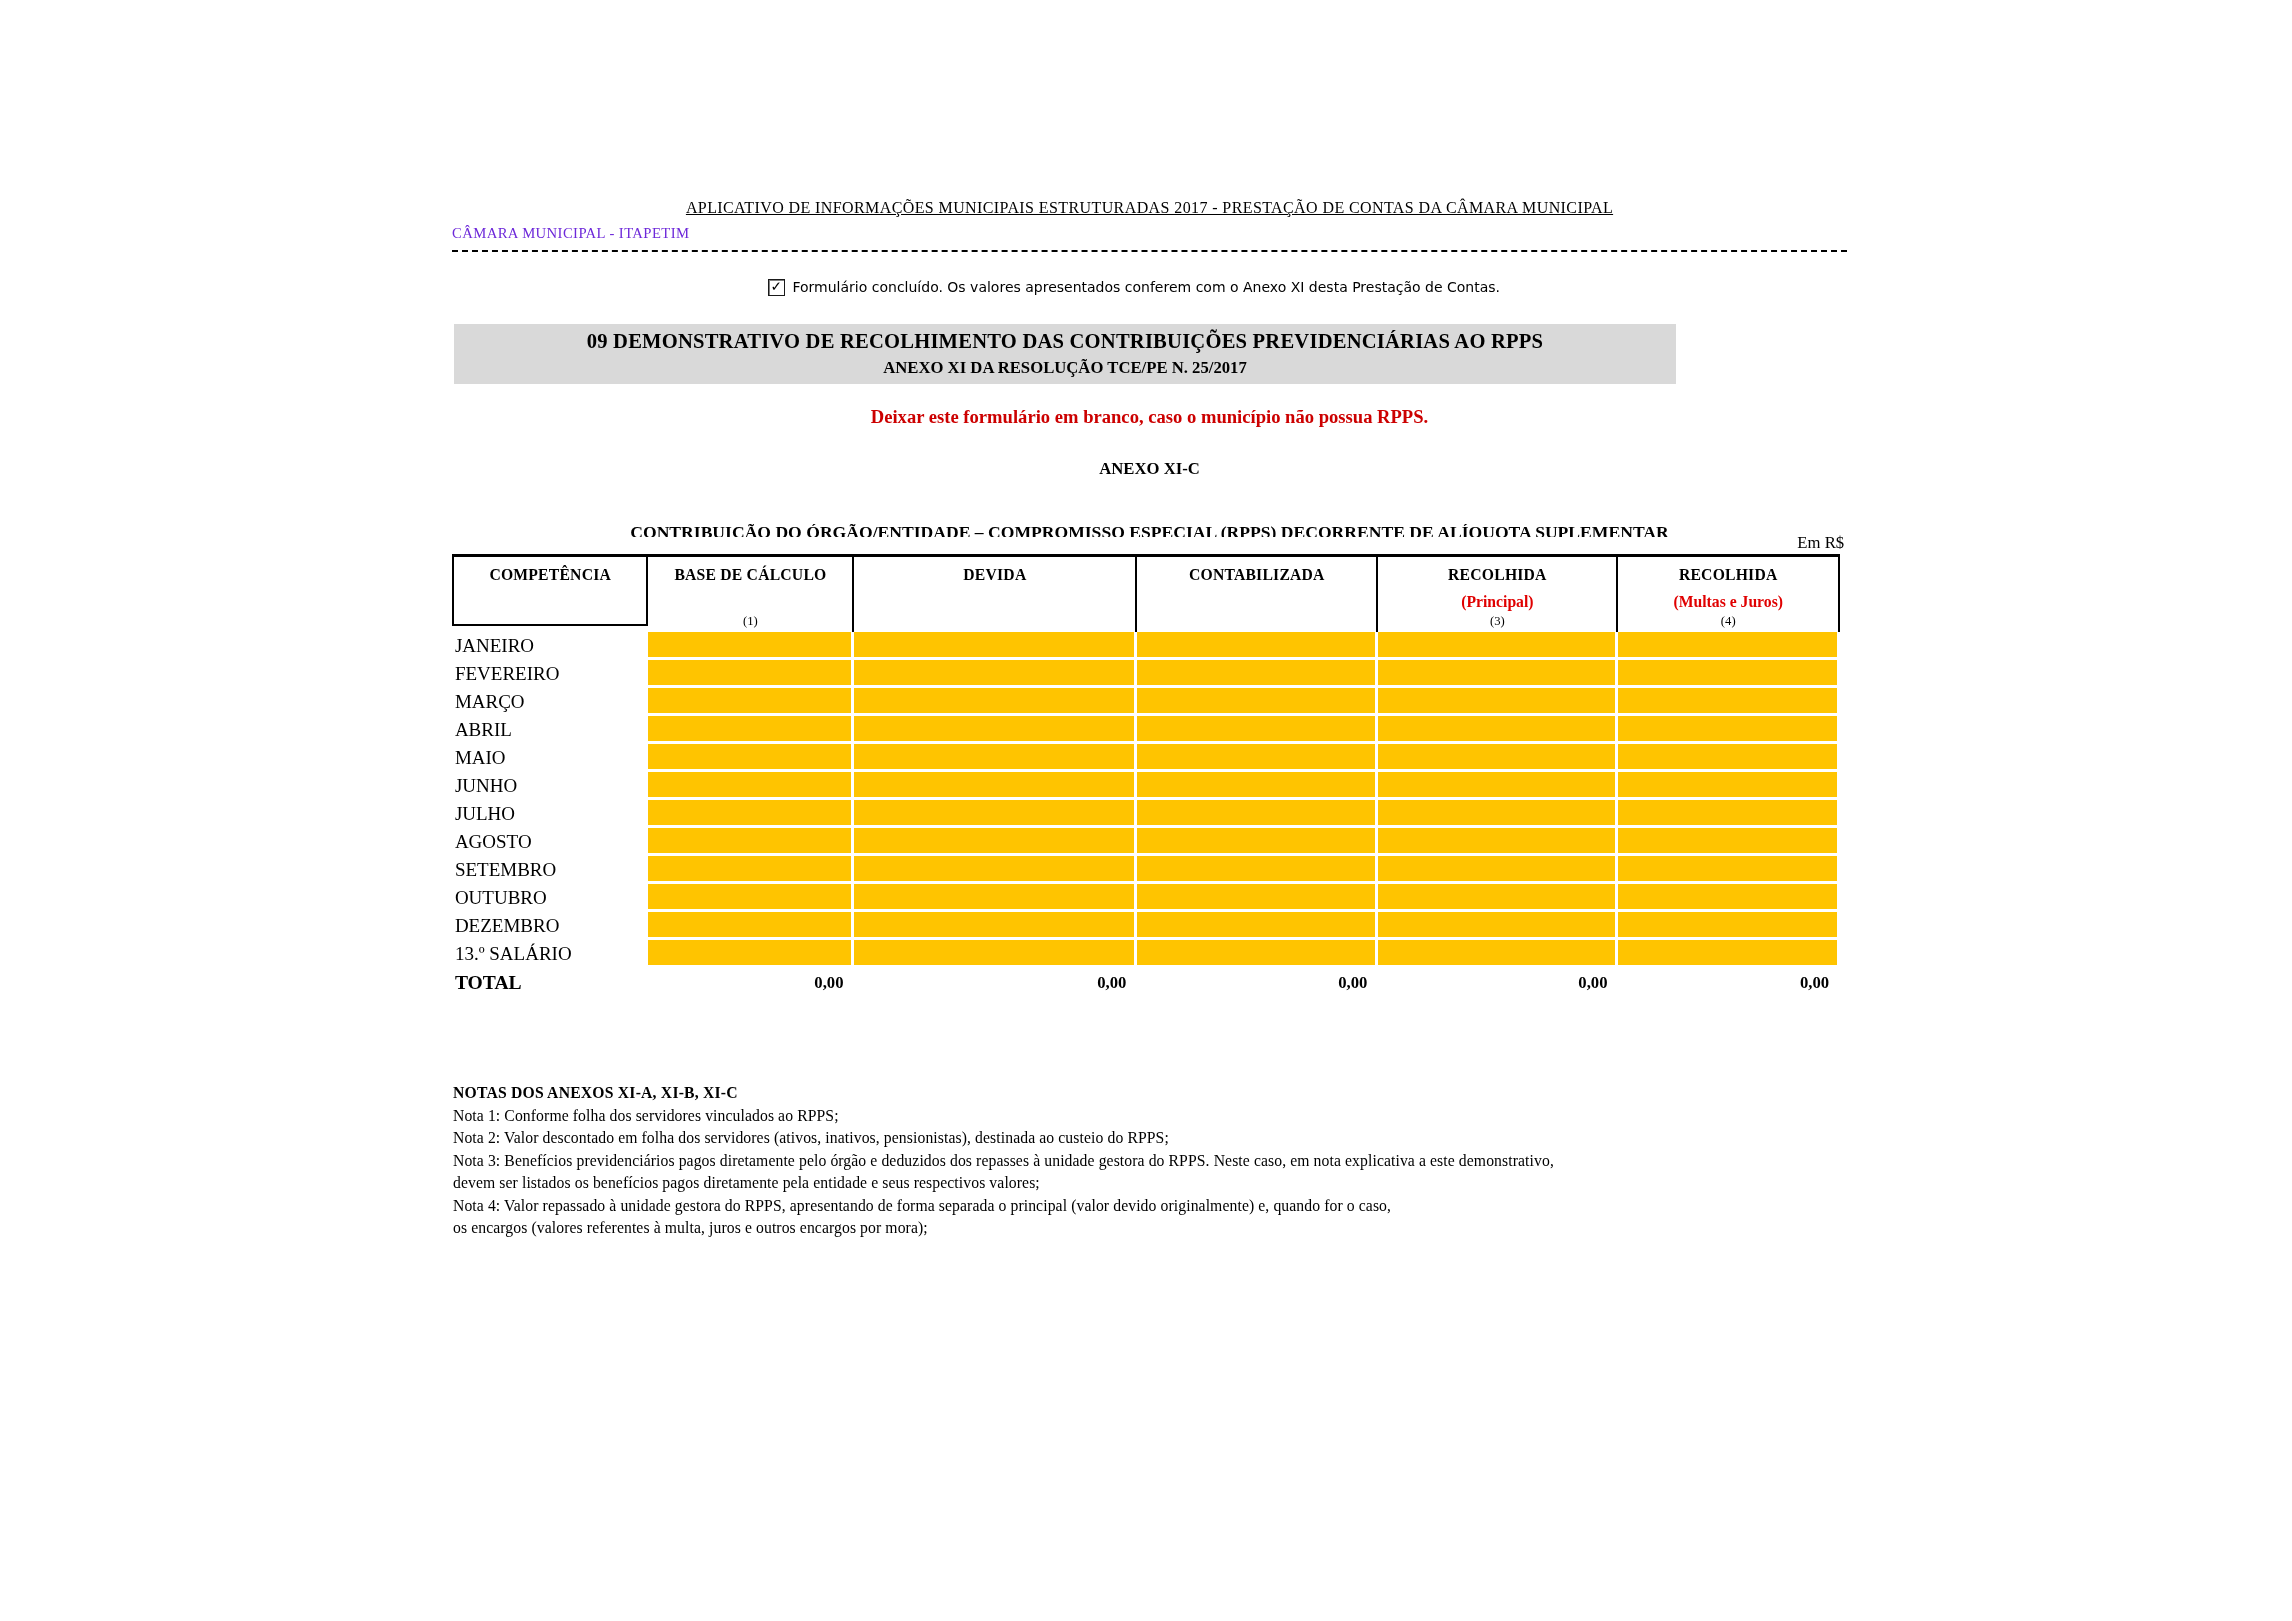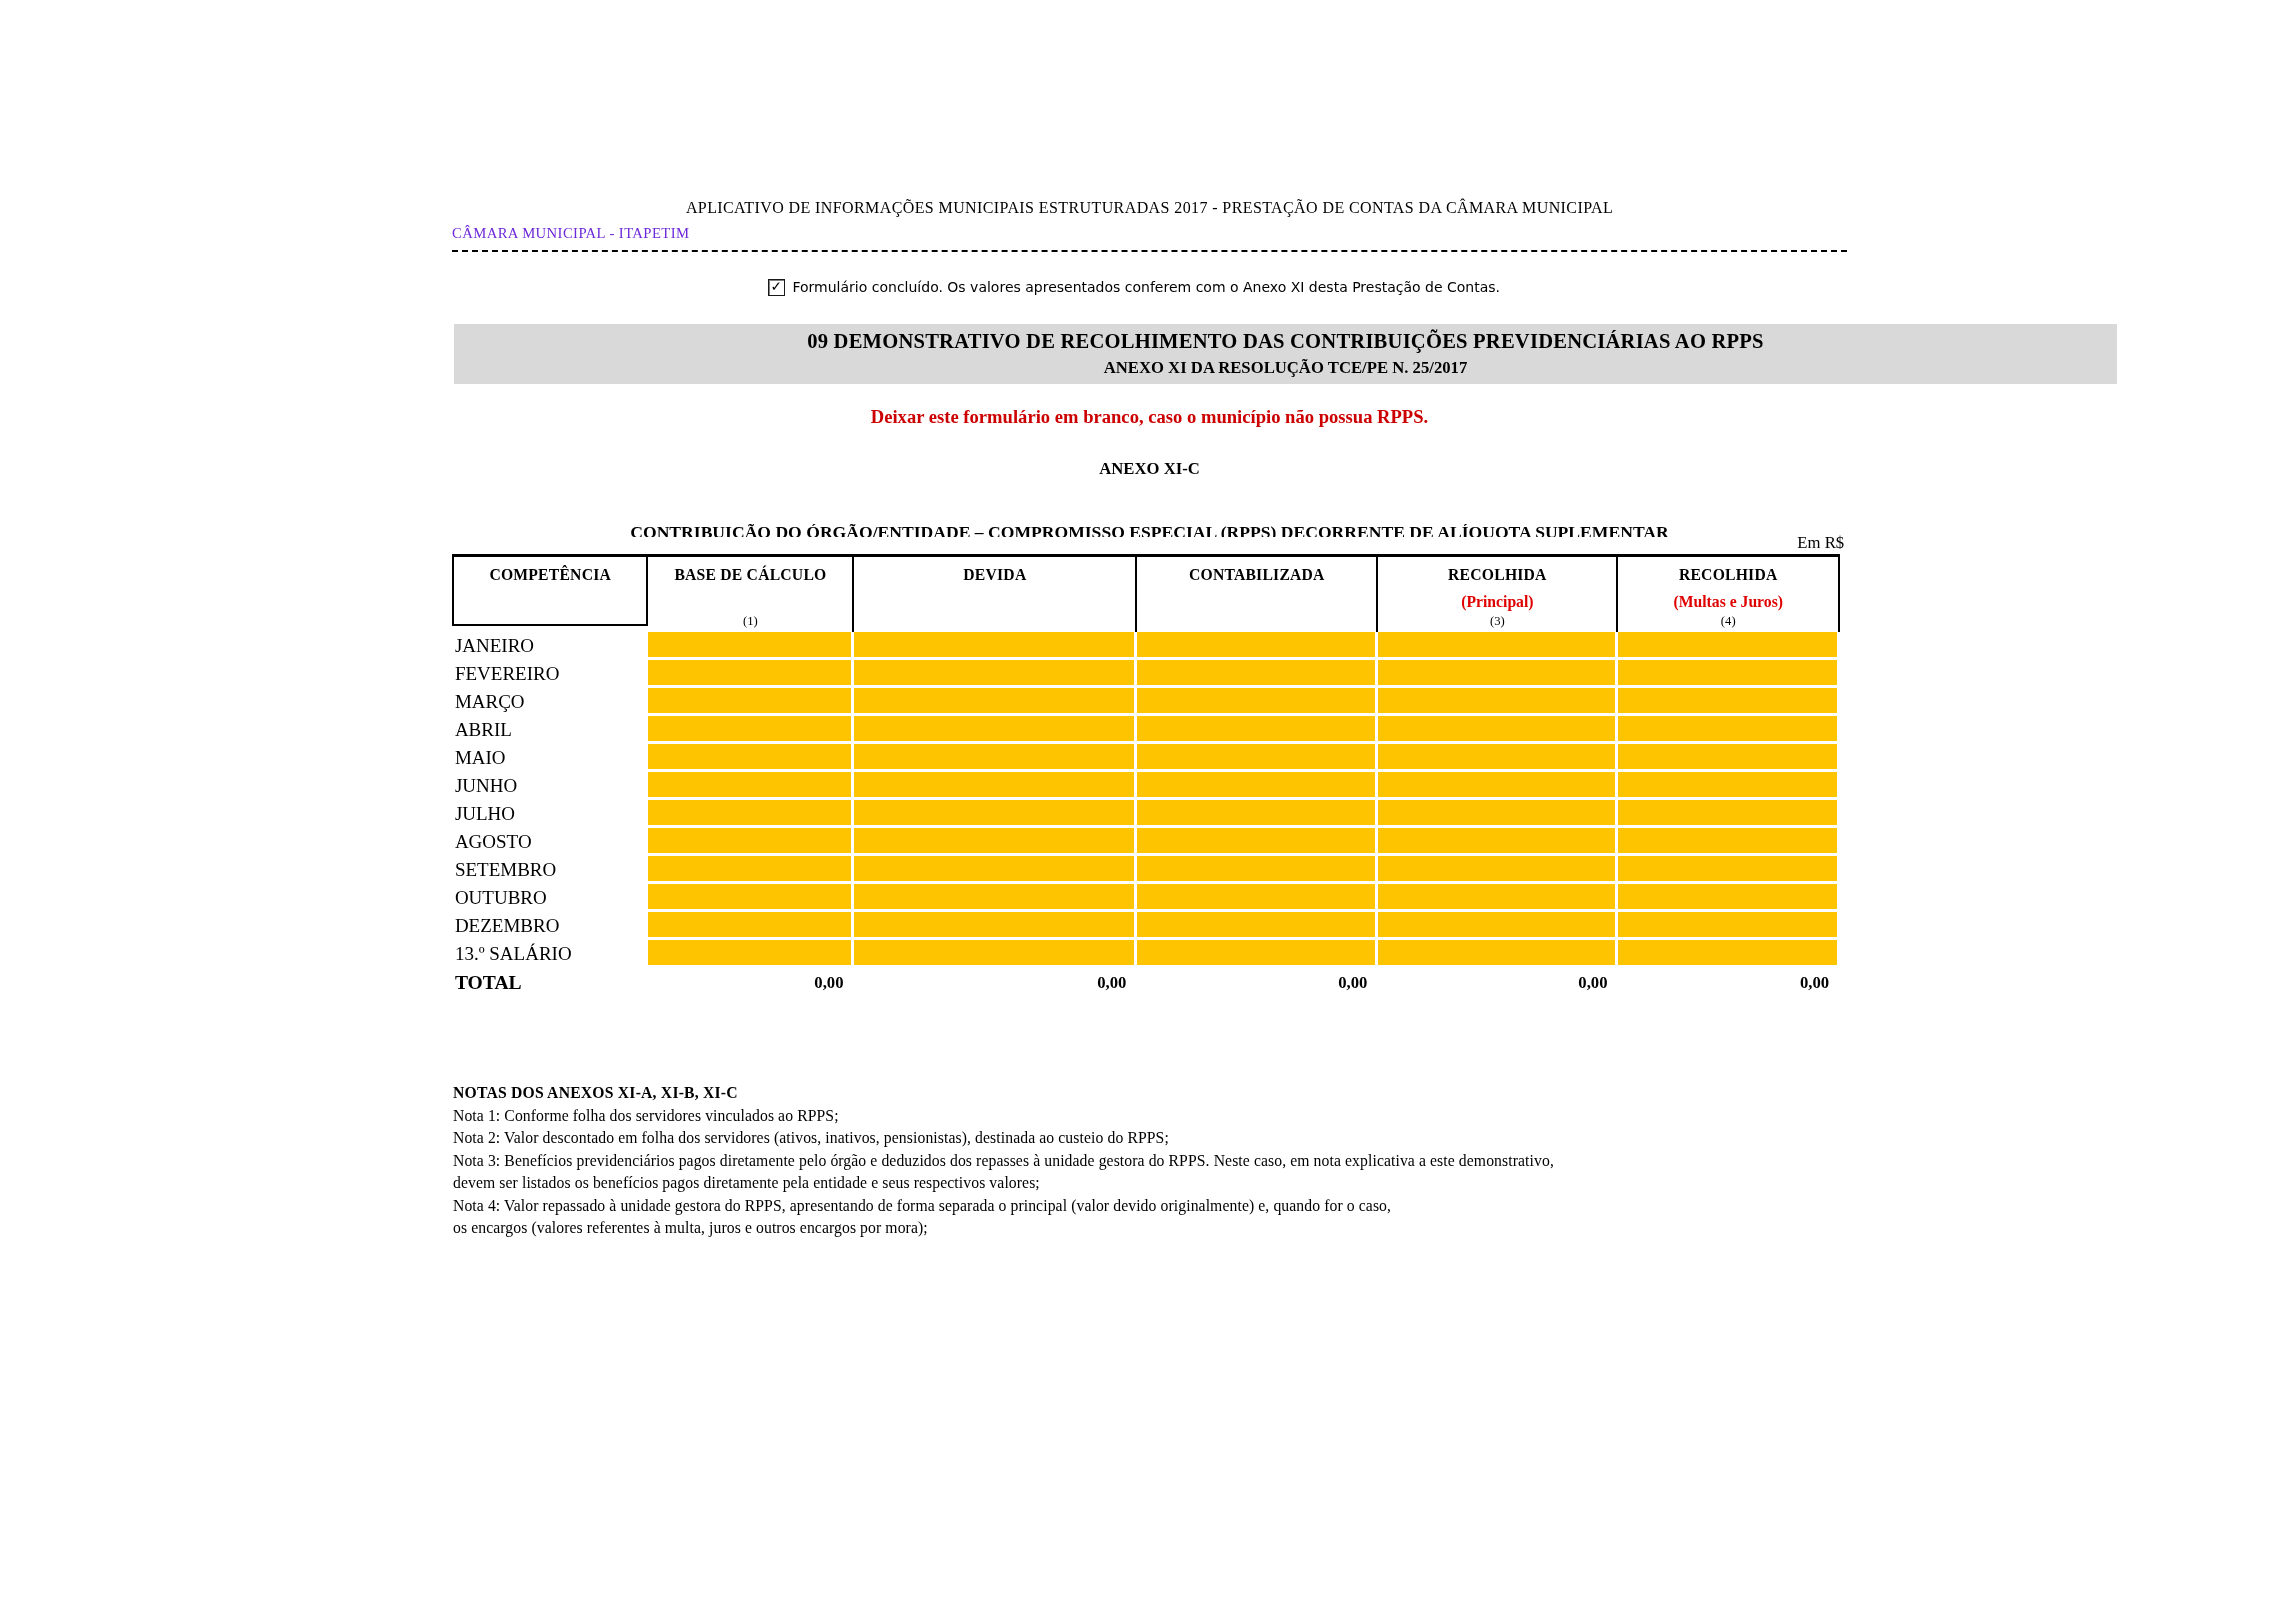--- a/index.html
+++ b/index.html
@@ -4,33 +4,33 @@
 <style>
   * { margin:0; padding:0; box-sizing:border-box; }
   html,body { background:#ffffff; }
   body {
     width:2293px; height:1621px; position:relative; overflow:hidden;
     font-family:"Liberation Serif","DejaVu Serif",serif; color:#000;
   }
   .doc { position:absolute; left:452px; top:0; width:1395px; height:1621px; }
 
   .app-title { position:absolute; top:199px; left:0; width:100%; text-align:center;
-    font-size:16px; letter-spacing:0.4px; }
+    font-size:16px; letter-spacing:0.4px;text-decoration:underline; }
   .entity-title { position:absolute; top:225px; left:0; width:100%; text-align:left;
     font-size:14.7px; color:#6d28d9; letter-spacing:0.4px; }
   .dashed-rule { position:absolute; top:250px; left:0; width:1395px;
     border-top:2.9px dashed #000; height:0; }
 
   .form-status { position:absolute; top:279px; left:316px; display:flex; align-items:center; gap:7.8px;
     font-family:"DejaVu Sans","Liberation Sans",sans-serif; font-size:14px; }
   .checkbox { width:16.7px; height:16.7px; background:#fff; border:1px solid #1a1a1a;
     box-shadow: inset 1px 1px 0 #808080; display:flex; align-items:center; justify-content:center;
     font-size:13.7px; font-weight:bold; line-height:1; cursor:pointer; }
 
-  .section-band { position:absolute; top:324px; left:2px; width:1663px; height:60px;
+  .section-band { position:absolute; top:324px; left:2px; width:1222px; height:60px;
     background:#d9d9d9; text-align:center; padding-top:5.9px; }
   .section-title { font-size:20.6px; font-weight:bold; letter-spacing:0.2px; }
   .section-subtitle { font-size:16.7px; font-weight:bold; margin-top:4.9px; }
 
   .instruction { position:absolute; top:406px; left:0; width:100%; text-align:center;
     font-size:18.6px; font-weight:bold; color:#cc0000; }
 
   .annex-name { position:absolute; top:459px; left:0; width:100%; text-align:center;
     font-size:16.7px; font-weight:bold; }
   .annex-desc-clip { position:absolute; top:488px; left:0; width:100%; height:12.7px;

